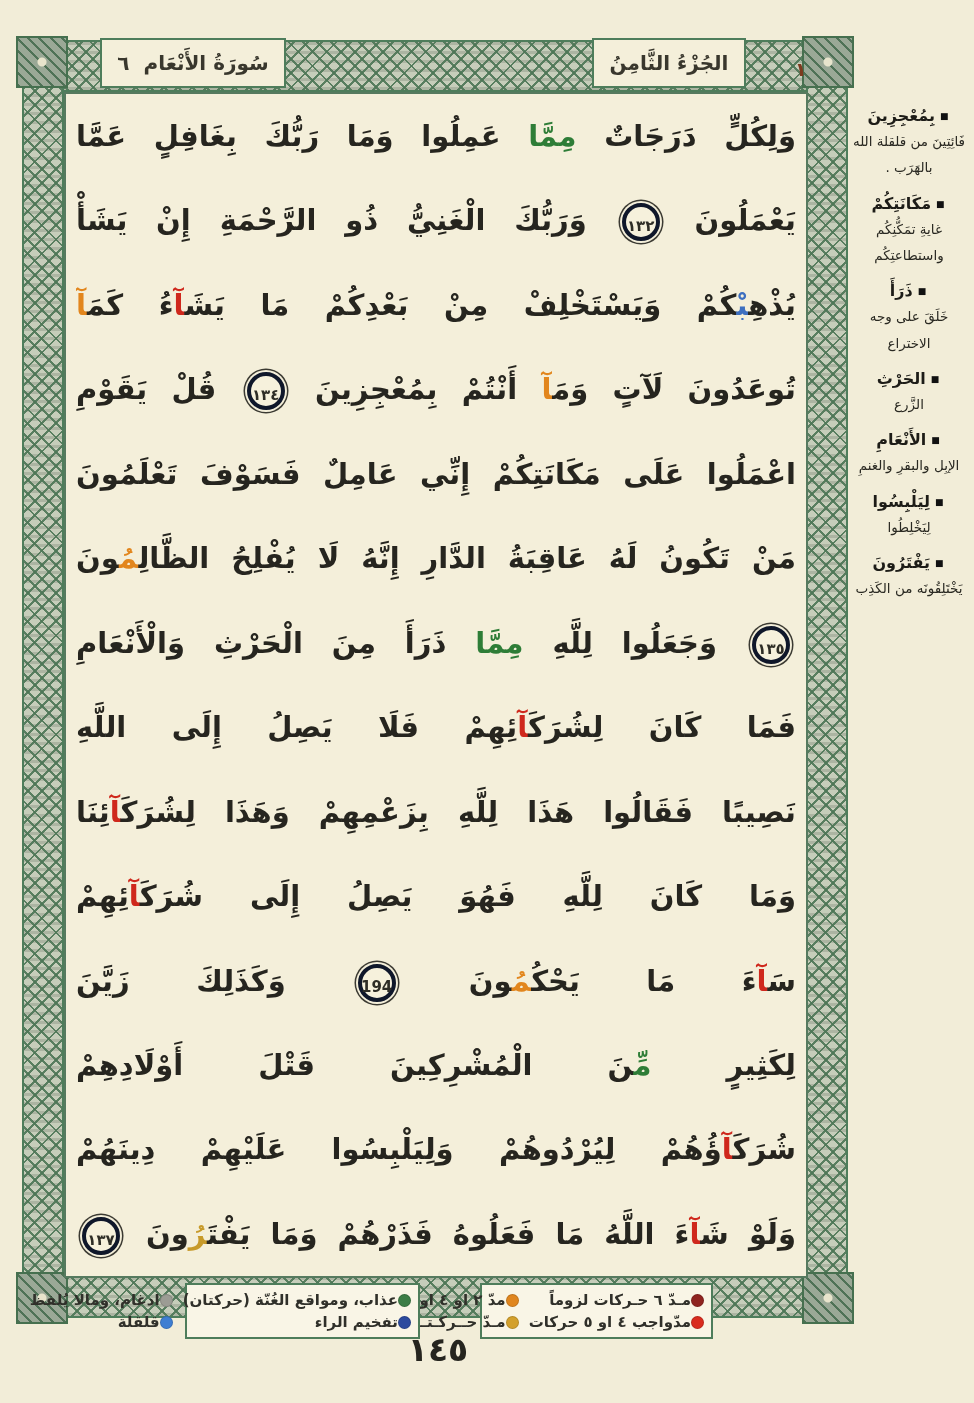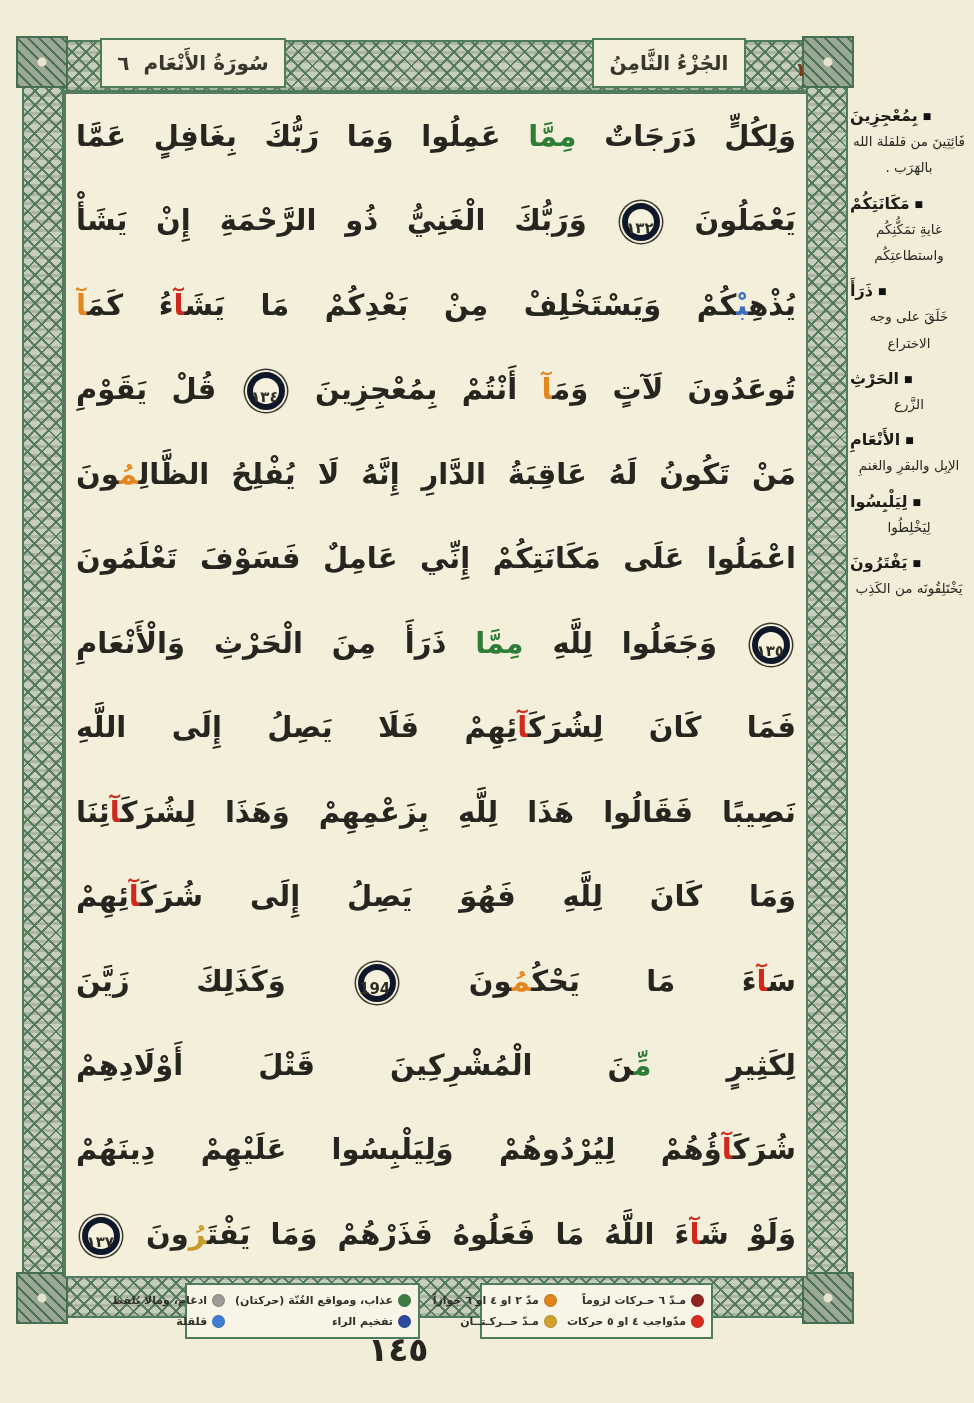--- a/index.html
+++ b/index.html
@@ -50,48 +50,48 @@
     display:flex;flex-direction:column;justify-content:space-between;
   }
   .qline{
     direction:rtl;height:78px;line-height:78px;overflow:hidden;
     font-size:29px;font-weight:700;color:#26251f;
     text-align:justify;text-align-last:justify;
   }
   .vmark{
     display:inline-block;width:38px;height:38px;line-height:38px;vertical-align:middle;
     text-align:center;text-align-last:center;font-size:15px;font-weight:700;color:#2e2d26;
-    border:6px solid #0f172a;border-radius:50%;background:#f6f1dc;box-sizing:border-box;
+    border:4px solid #0f172a;border-radius:50%;background:#f6f1dc;box-sizing:border-box;
     box-shadow:0 0 0 2px #f4efda,0 0 0 3.5px #3b3a32;margin:0 6px;
   }
   .tj-red{color:#cf281c}.tj-orange{color:#e2861d}.tj-green{color:#2e7d37}
   .tj-blue{color:#3d6fc0}.tj-gold{color:#c79a2a}
 
   
   #margin-notes{
     position:absolute;left:850px;top:106px;width:118px;direction:rtl;text-align:center;z-index:2;
   }
   .note{margin-bottom:13px}
-  .note .term{font-size:16px;font-weight:700;color:#1d1c17;text-align:left;padding-right:2px;white-space:nowrap}
+  .note .term{font-size:16px;font-weight:700;color:#1d1c17;text-align:center;padding-right:2px;white-space:nowrap}
   .note .bullet{font-size:9px;vertical-align:2px;margin-left:5px;color:#111}
   .note .def{font-size:13.5px;line-height:1.95;color:#2a2922;margin-top:3px}
 
   
   .legend{
     position:absolute;top:1283px;height:56px;box-sizing:border-box;z-index:4;
     background:#f9f5e6;border:2px solid #4e7d5b;
     display:grid;align-content:space-evenly;direction:rtl;padding:2px 7px;column-gap:10px;
   }
   #legend-madd{left:480px;width:233px;grid-template-columns:1.15fr 1fr}
   #legend-rules{left:185px;width:235px;grid-template-columns:1.65fr 1fr}
-  .leg-item{display:flex;gap:5px;direction:rtl;font-size:11px;font-weight:700;color:#30302a;white-space:nowrap}
+  .leg-item{display:flex;align-items:center;direction:rtl;font-size:15px;font-weight:700;color:#30302a;white-space:nowrap}
   .leg-dot{width:13px;height:13px;border-radius:50%;flex:0 0 auto;border:1px solid rgba(0,0,0,.15);box-sizing:border-box}
 
   #page-number{
-    position:absolute;left:368px;top:1330px;width:140px;
+    position:absolute;left:368px;top:1330px;width:140px;text-align:center;
     font-size:33px;font-weight:700;color:#26251f;z-index:2;
   }
 </style>
 </head>
 <body>
 
 <div class="orn" id="band-top"></div>
 <div class="orn" id="band-bottom"></div>
 <div class="orn" id="strip-left"></div>
 <div class="orn" id="strip-right"></div>
@@ -108,22 +108,22 @@
 <div class="hbox" id="juz-box">
   <span>الجُزْءُ الثَّامِنُ</span>
 </div>
 <div id="corner-note">١</div>
 
 <div id="quran-text" lang="ar">
     <div class="qline"><span>وَلِكُلٍّ دَرَجَاتٌ </span><span class="tj-green">مِمَّا</span><span> عَمِلُوا وَمَا رَبُّكَ بِغَافِلٍ عَمَّا</span></div>
     <div class="qline"><span>يَعْمَلُونَ </span><span class="vmark">١٣٢</span><span> وَرَبُّكَ الْغَنِيُّ ذُو الرَّحْمَةِ إِنْ يَشَأْ</span></div>
     <div class="qline"><span>يُذْهِ</span><span class="tj-blue">بْ</span><span>كُمْ وَيَسْتَخْلِفْ مِنْ بَعْدِكُمْ مَا يَشَ</span><span class="tj-red">آ</span><span>ءُ كَمَ</span><span class="tj-orange">آ</span></div>
     <div class="qline"><span>تُوعَدُونَ لَ</span><span class="tj-red">آ</span><span>تٍ وَمَ</span><span class="tj-orange">آ</span><span> أَنْتُمْ بِمُعْجِزِينَ </span><span class="vmark">١٣٤</span><span> قُلْ يَقَوْمِ</span></div>
+    <div class="qline"><span>اعْمَلُوا عَلَى مَكَانَتِكُمْ إِنِّي عَامِلٌ فَسَوْفَ تَعْلَمُونَ</span></div>
     <div class="qline"><span>مَنْ تَكُونُ لَهُ عَاقِبَةُ الدَّارِ إِنَّهُ لَا يُفْلِحُ الظَّالِ</span><span class="tj-orange">مُ</span><span>ونَ</span></div>
-    <div class="qline"><span>اعْمَلُوا عَلَى مَكَانَتِكُمْ إِنِّي عَامِلٌ فَسَوْفَ تَعْلَمُونَ</span></div>
     <div class="qline"><span class="vmark">١٣٥</span><span> وَجَعَلُوا لِلَّهِ </span><span class="tj-green">مِمَّا</span><span> ذَرَأَ مِنَ الْحَرْثِ وَالْأَنْعَامِ</span></div>
     <div class="qline"><span>فَمَا كَانَ لِشُرَكَ</span><span class="tj-red">آ</span><span>ئِهِمْ فَلَا يَصِلُ إِلَى اللَّهِ</span></div>
     <div class="qline"><span>نَصِيبًا فَقَالُوا هَذَا لِلَّهِ بِزَعْمِهِمْ وَهَذَا لِشُرَكَ</span><span class="tj-red">آ</span><span>ئِنَا</span></div>
     <div class="qline"><span>وَمَا كَانَ لِلَّهِ فَهُوَ يَصِلُ إِلَى شُرَكَ</span><span class="tj-red">آ</span><span>ئِهِمْ</span></div>
     <div class="qline"><span>سَ</span><span class="tj-red">آ</span><span>ءَ مَا يَحْكُ</span><span class="tj-orange">مُ</span><span>ونَ </span><span class="vmark">194</span><span> وَكَذَلِكَ زَيَّنَ</span></div>
     <div class="qline"><span>لِكَثِيرٍ </span><span class="tj-green">مِّ</span><span>نَ الْمُشْرِكِينَ قَتْلَ أَوْلَادِهِمْ</span></div>
     <div class="qline"><span>شُرَكَ</span><span class="tj-red">آ</span><span>ؤُهُمْ لِيُرْدُوهُمْ وَلِيَلْبِسُوا عَلَيْهِمْ دِينَهُمْ</span></div>
     <div class="qline"><span>وَلَوْ شَ</span><span class="tj-red">آ</span><span>ءَ اللَّهُ مَا فَعَلُوهُ فَذَرْهُمْ وَمَا يَفْتَ</span><span class="tj-gold">رُ</span><span>ونَ </span><span class="vmark">١٣٧</span></div>
   </div>
 

